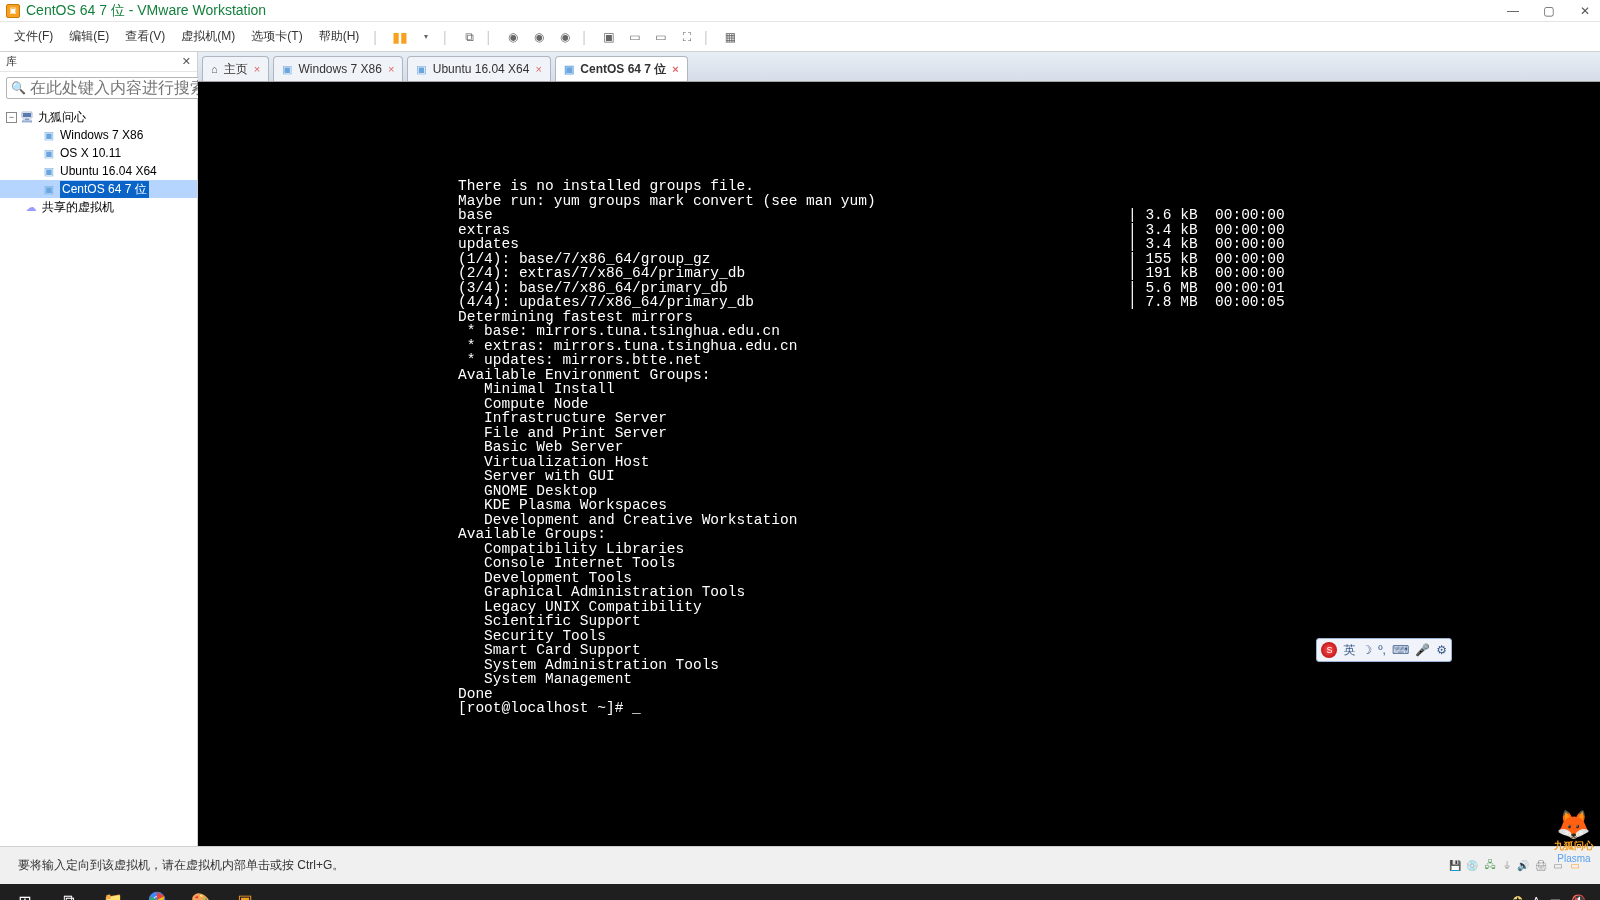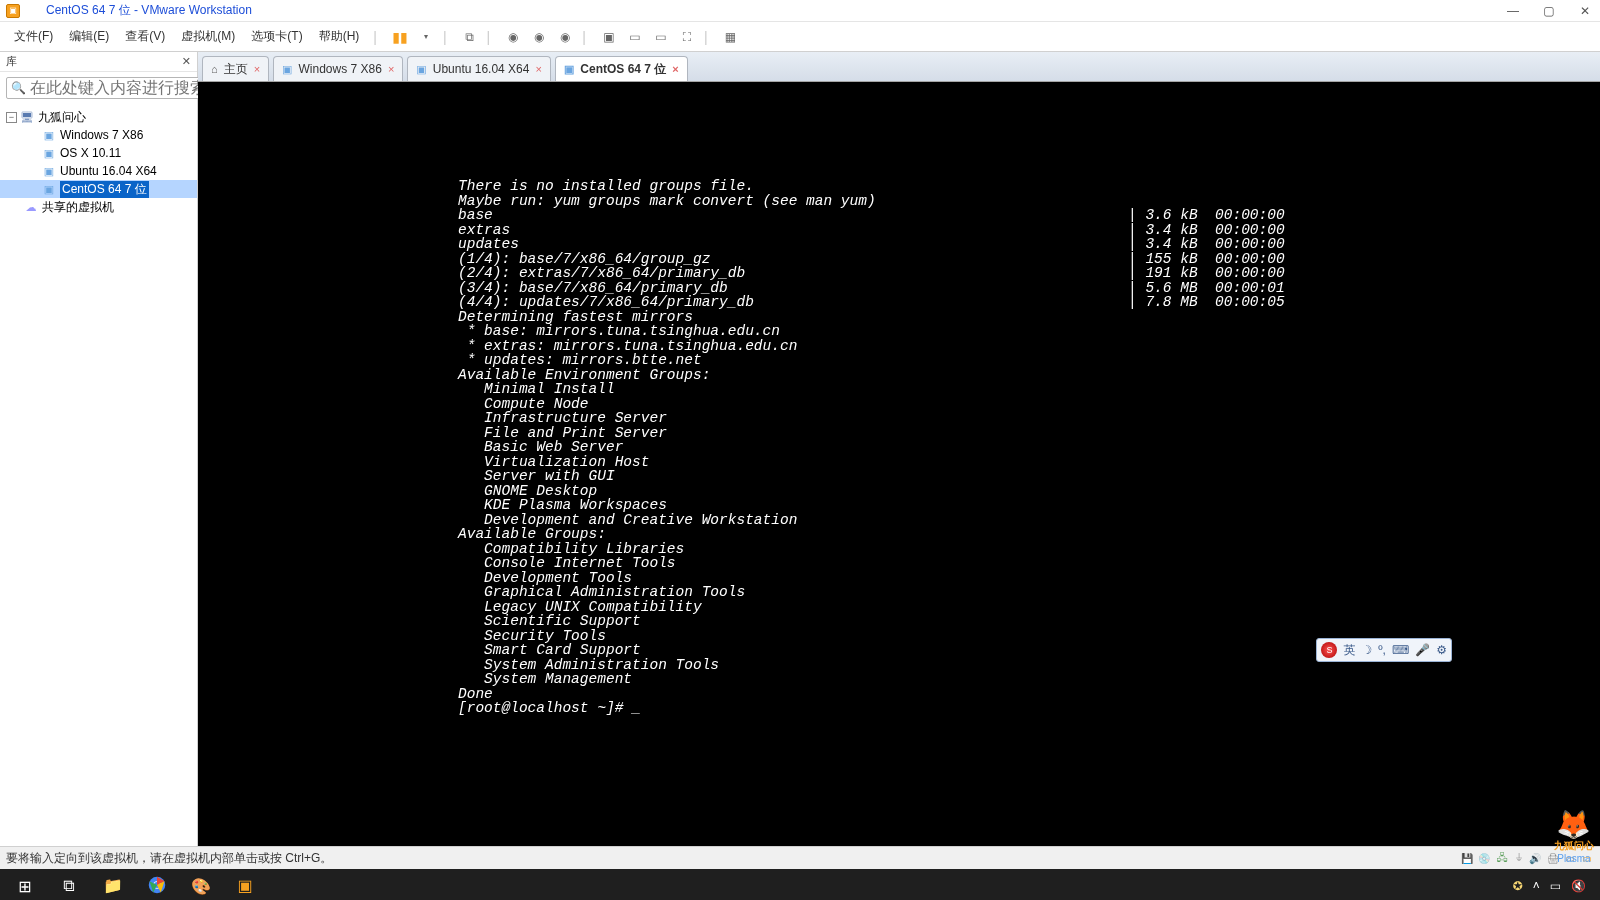--- a/index.html
+++ b/index.html
@@ -1,21 +1,21 @@
 <!DOCTYPE html>
 <html><head>
 <meta charset="utf-8">
 <style>
 * { margin: 0; padding: 0; box-sizing: border-box; }
 body { font-family: "Microsoft YaHei", "Segoe UI", sans-serif; font-size: 12px; background: #fff; width: 1600px; height: 900px; overflow: hidden; position: relative; }
 
 
 .titlebar { height: 22px; display: flex; align-items: center; padding: 0 6px; background: #fff; border-bottom: 1px solid #e5e5e5; }
 .titlebar-icon { width: 14px; height: 14px; margin-right: 6px; background: #f7a120; border: 1px solid #c97800; border-radius: 2px; display: flex; align-items: center; justify-content: center; font-size: 8px; color: #fff; }
-.titlebar-title { flex: 1; color: #1d4ed8; font-size: 12px; margin-left: 20px; }
+.titlebar-title { flex: 1; color: #15803d; font-size: 14px; }
 .titlebar-controls { display: flex; gap: 18px; align-items: center; }
 .titlebar-btn { width: 18px; height: 18px; display: flex; align-items: center; justify-content: center; color: #555; cursor: pointer; font-size: 12px; }
 
 
 .menubar { height: 30px; display: flex; align-items: center; padding: 0 6px; background: #fff; border-bottom: 1px solid #d0d0d0; }
 .menu-item { padding: 4px 8px; color: #333; cursor: pointer; font-size: 12px; }
 .menu-sep { color: #ccc; margin: 0 6px; font-size: 14px; }
 .toolbar-group { display: flex; align-items: center; gap: 4px; margin-left: 6px; }
 .tool-btn { width: 22px; height: 22px; display: flex; align-items: center; justify-content: center; color: #666; cursor: pointer; border: 1px solid transparent; border-radius: 2px; }
 .tool-pause { color: #f7a120; font-size: 14px; }
@@ -47,24 +47,24 @@
 
 .content { flex: 1; display: flex; flex-direction: column; background: #4a4a4a; }
 .tabbar { height: 30px; background: linear-gradient(#e8eef5, #d5dde8); display: flex; align-items: flex-end; padding: 0 4px; gap: 4px; border-bottom: 1px solid #a5a5a5; }
 .tab { height: 25px; background: #f0f3f7; border: 1px solid #b0b6bf; border-bottom: none; border-radius: 4px 4px 0 0; display: flex; align-items: center; padding: 0 8px; gap: 6px; cursor: pointer; font-size: 12px; color: #333; }
 .tab.active { background: #fff; font-weight: bold; }
 .tab-icon { font-size: 11px; color: #666; }
 .tab-close { color: #e06666; font-size: 11px; cursor: pointer; }
 
 
 .terminal { flex: 1; background: #000; color: #fff; font-family: "Consolas", "Courier New", monospace; font-size: 14.5px; line-height: 1.0; padding: 0; overflow: hidden; white-space: pre; letter-spacing: 0px; }
-.terminal-inner { padding-left: 260px; padding-top: 68px; font-style: italic; }
-
-
-.statusbar { height: 23px; background: #f0f0f0; border-top: 1px solid #d0d0d0; display: flex; align-items: center; padding: 0 6px; font-size: 12px; color: #333; justify-content: space-between; }
+.terminal-inner { padding-left: 260px; padding-top: 68px; }
+
+
+.statusbar { height: 38px; background: #f0f0f0; border-top: 1px solid #d0d0d0; display: flex; align-items: center; padding: 0 18px; font-size: 12px; color: #333; justify-content: space-between; }
 .status-icons { display: flex; gap: 3px; }
 .status-icons span { width: 14px; height: 14px; display: inline-flex; align-items: center; justify-content: center; font-size: 10px; }
 
 
 .taskbar { height: 34px; background: #1f1f1f; display: flex; align-items: center; padding: 0 4px; gap: 2px; position: relative; }
 .task-btn { width: 42px; height: 34px; display: flex; align-items: center; justify-content: center; color: #fff; cursor: pointer; font-size: 16px; }
 .task-btn.active { border-bottom: 2px solid #76b9ed; }
 .task-spacer { flex: 1; }
 .tray { display: flex; align-items: center; gap: 10px; color: #fff; padding: 0 10px; font-size: 12px; }
 

